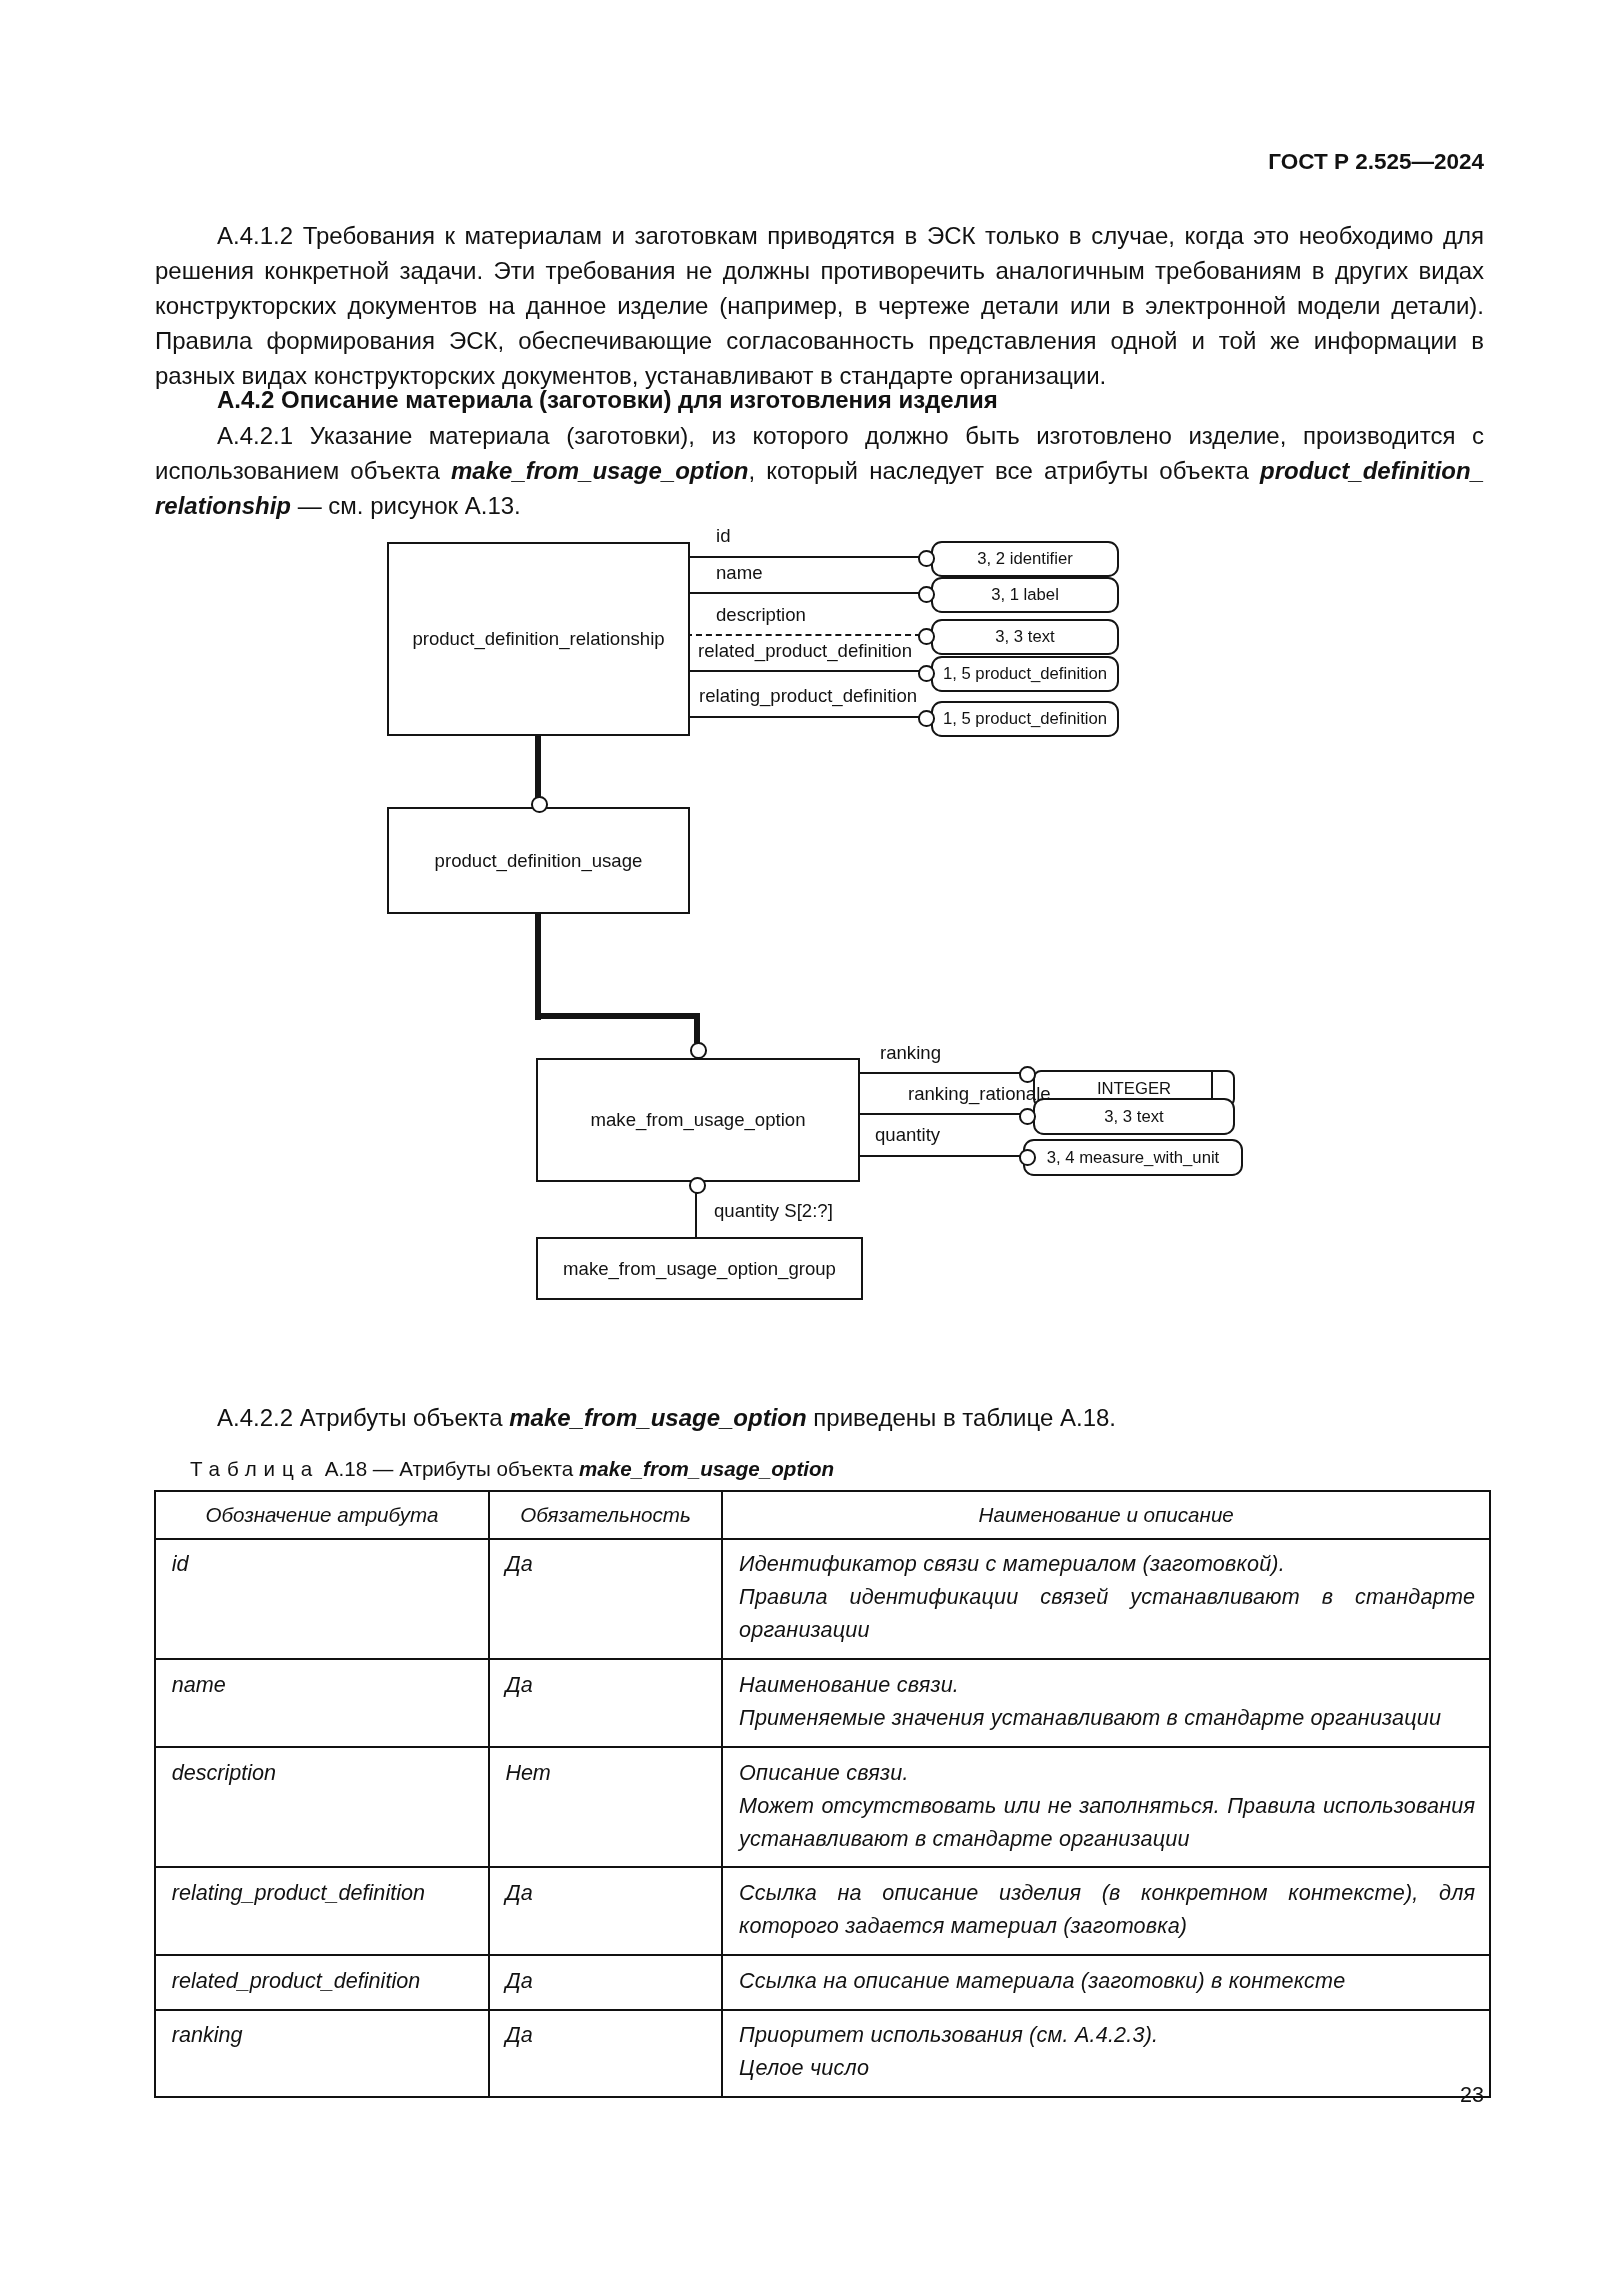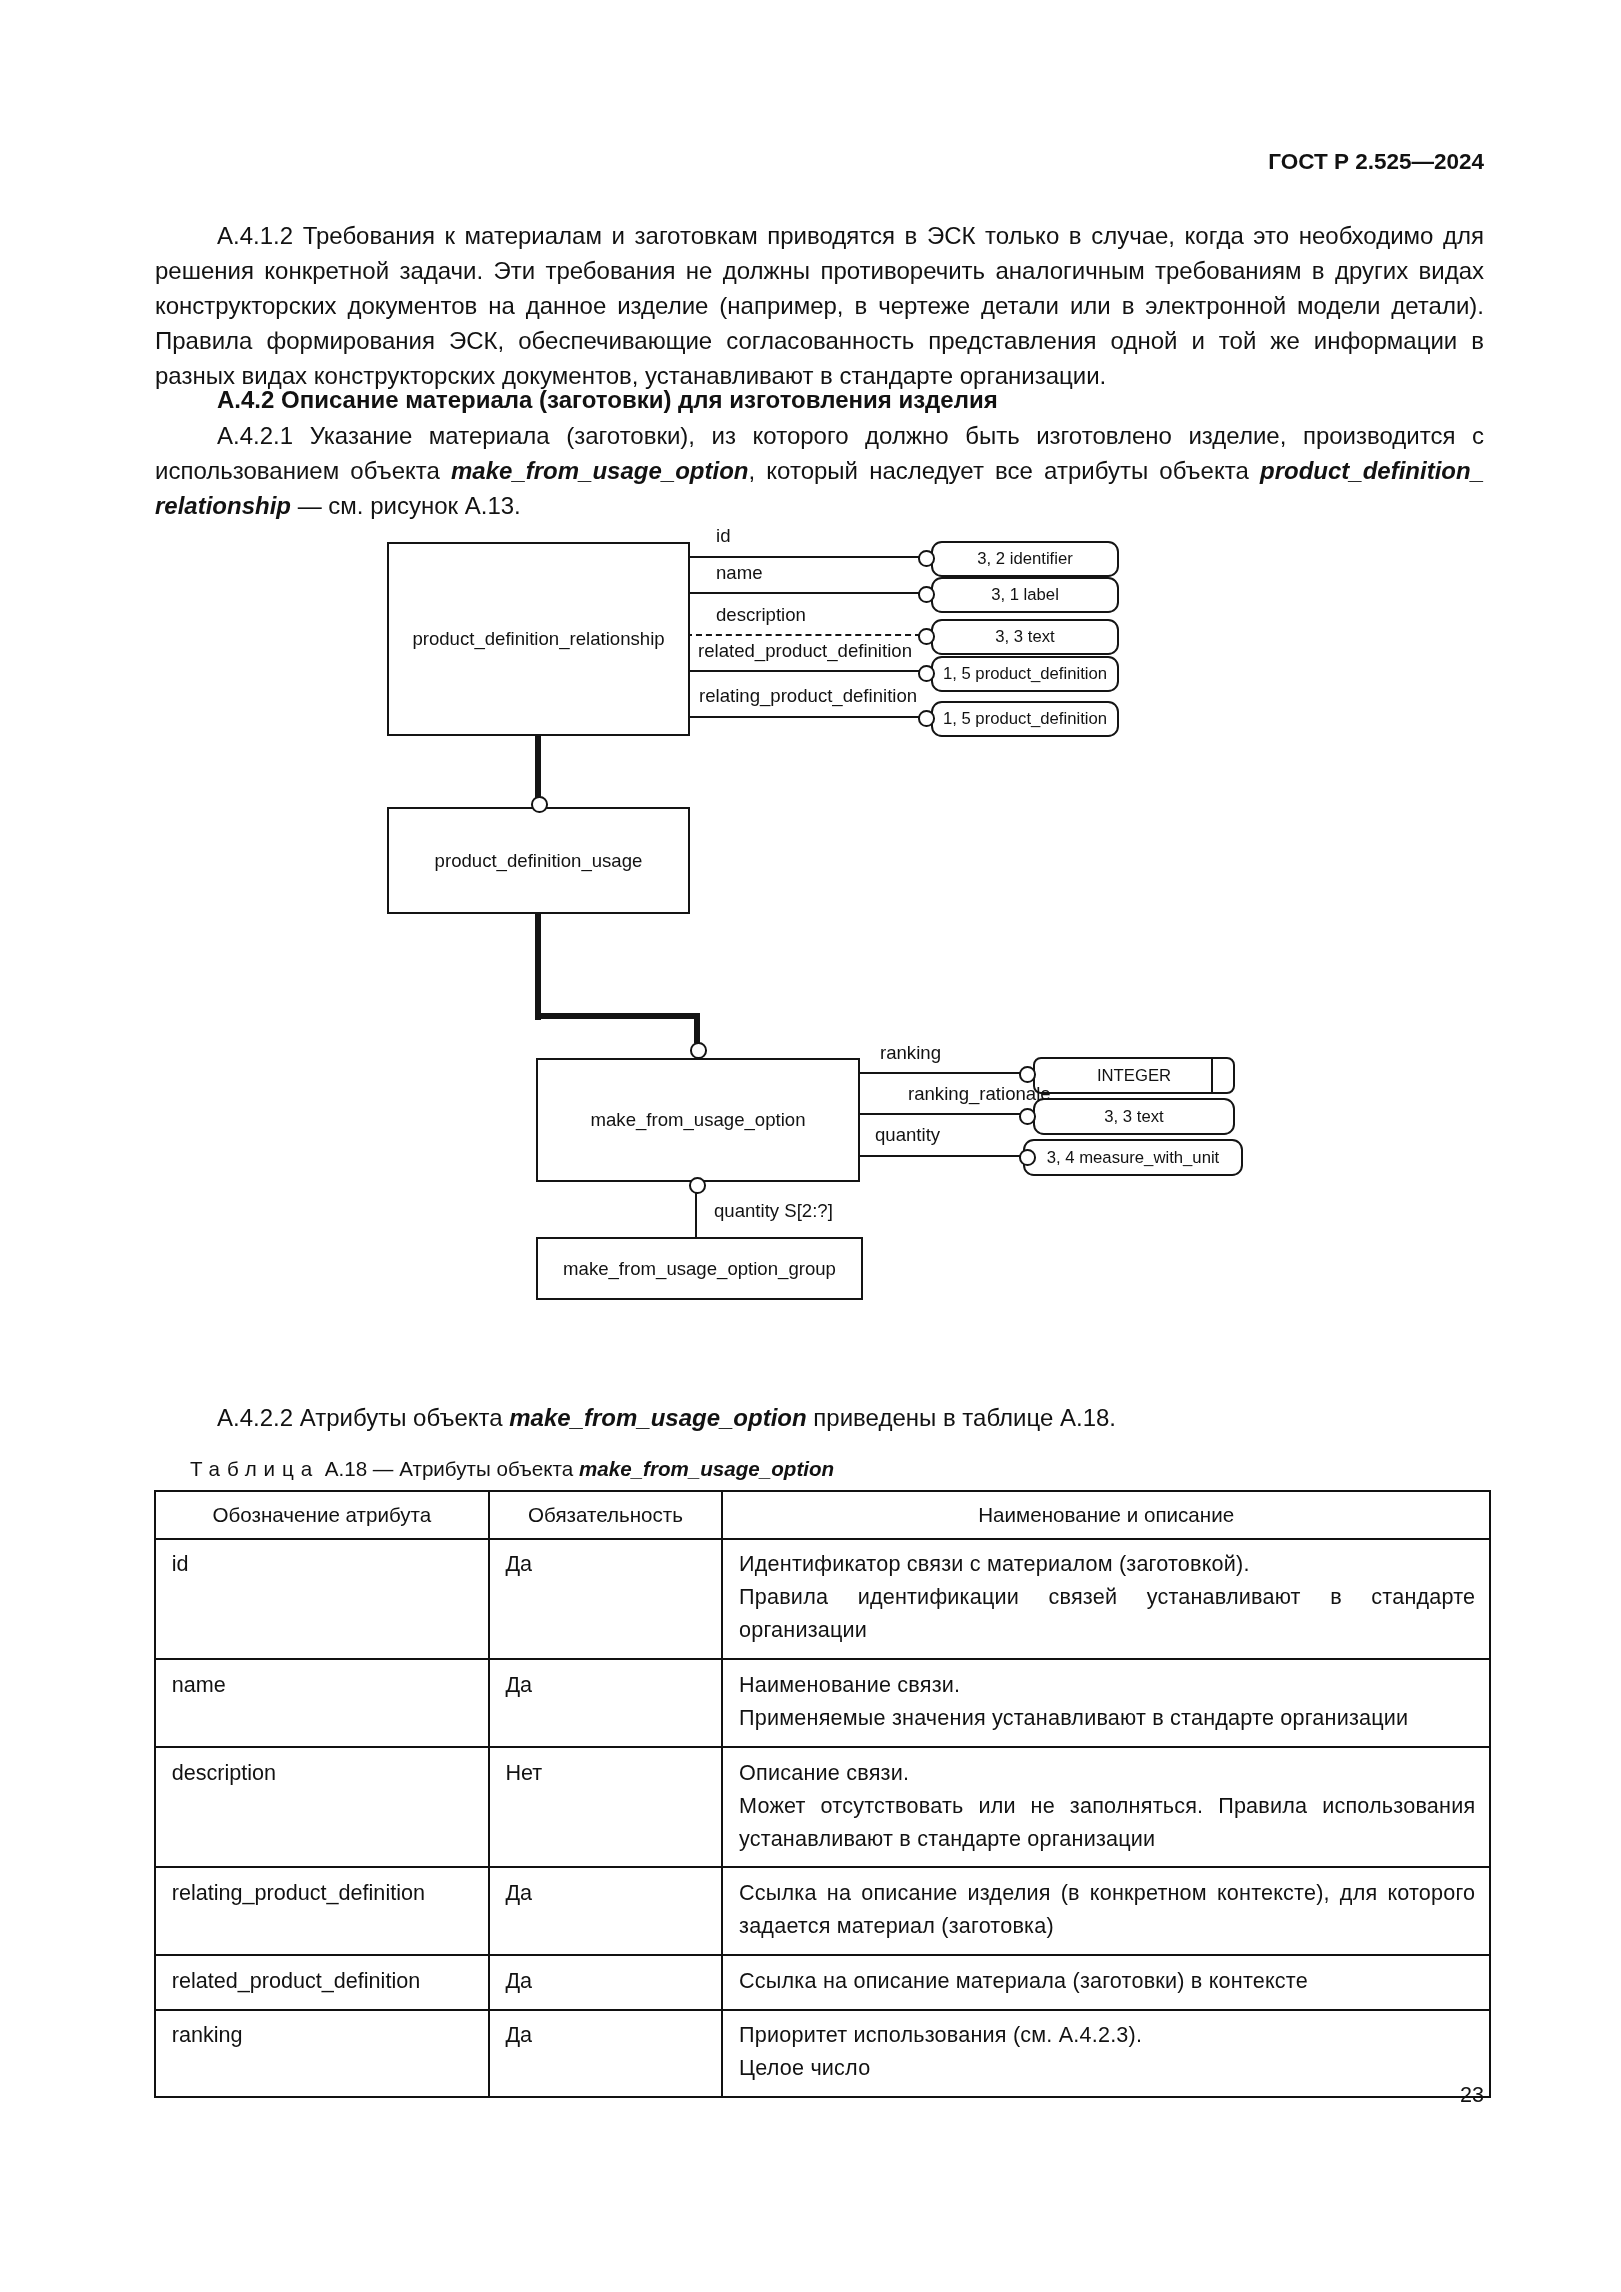--- a/index.html
+++ b/index.html
@@ -25,21 +25,21 @@
   .ebox{
     border:2px solid #141414;background:#fff;
     display:flex;align-items:center;justify-content:center;
     font-size:18.6px;text-align:center;z-index:2;
   }
   .refbox{
     border:2px solid #141414;border-radius:10.8px;background:#fff;
     display:flex;align-items:center;justify-content:center;
     font-size:16.7px;white-space:nowrap;z-index:2;
   }
-  .refbox.square{border-radius:8px;position:relative;}
+  .refbox.square{border-radius:8px;position:relative;margin-top:13px;}
   .refbox.square .typebar{
     position:absolute;right:19.6px;top:0;bottom:0;width:2px;background:#141414;
   }
   .hline{height:0;border-top:2px solid #141414;z-index:1;}
   .hline.dashed{border-top-style:dashed;}
   .vthin{width:2px;background:#141414;z-index:1;}
   .thick{background:#141414;z-index:1;}
   .circle{
     width:12.7px;height:12.7px;border:2px solid #141414;border-radius:50%;
     background:#fff;z-index:3;
@@ -145,21 +145,21 @@
     <div class="abs ebox" style="left:536px;top:1237px;width:323px;height:59px;">
       <span>make_from_usage_option_group</span>
     </div>
   </div>
 
 
   <div class="abs body-text indent" style="top:1400px;left:155px;width:1329px;"><span>А.4.2.2  Атрибуты объекта </span><span class="objname">make_from_usage_option</span><span> приведены в таблице А.18.</span></div>
 
   <div class="abs tcaption" style="top:1457px;left:155px;width:1329px;"><span class="spaced">Таблица</span><span>  А.18 — Атрибуты объекта </span><span class="objname">make_from_usage_option</span></div>
 
-  <div class="abs" style="top:1490px;left:154px;">
+  <div class="abs" style="top:1490px;left:154px;font-style:italic;">
     <table class="dtable">
       <colgroup>
         <col style="width:25%">
           <col style="width:17.5%">
           <col style="width:57.5%">
       </colgroup>
       <thead>
         <tr>
           <th>Обозначение атрибута</th>
           <th>Обязательность</th>

